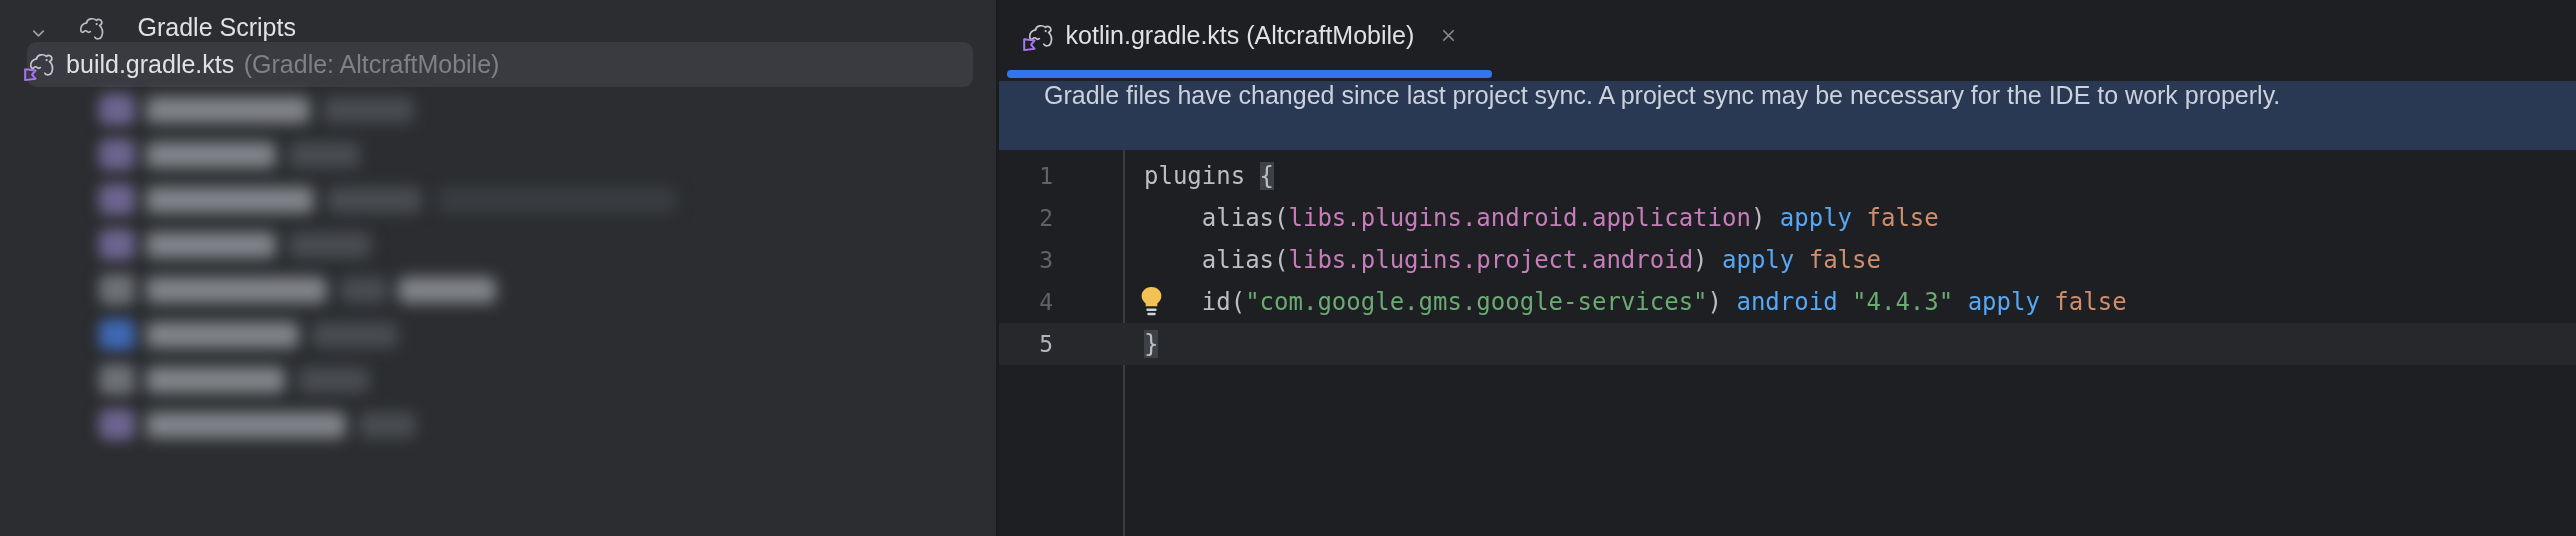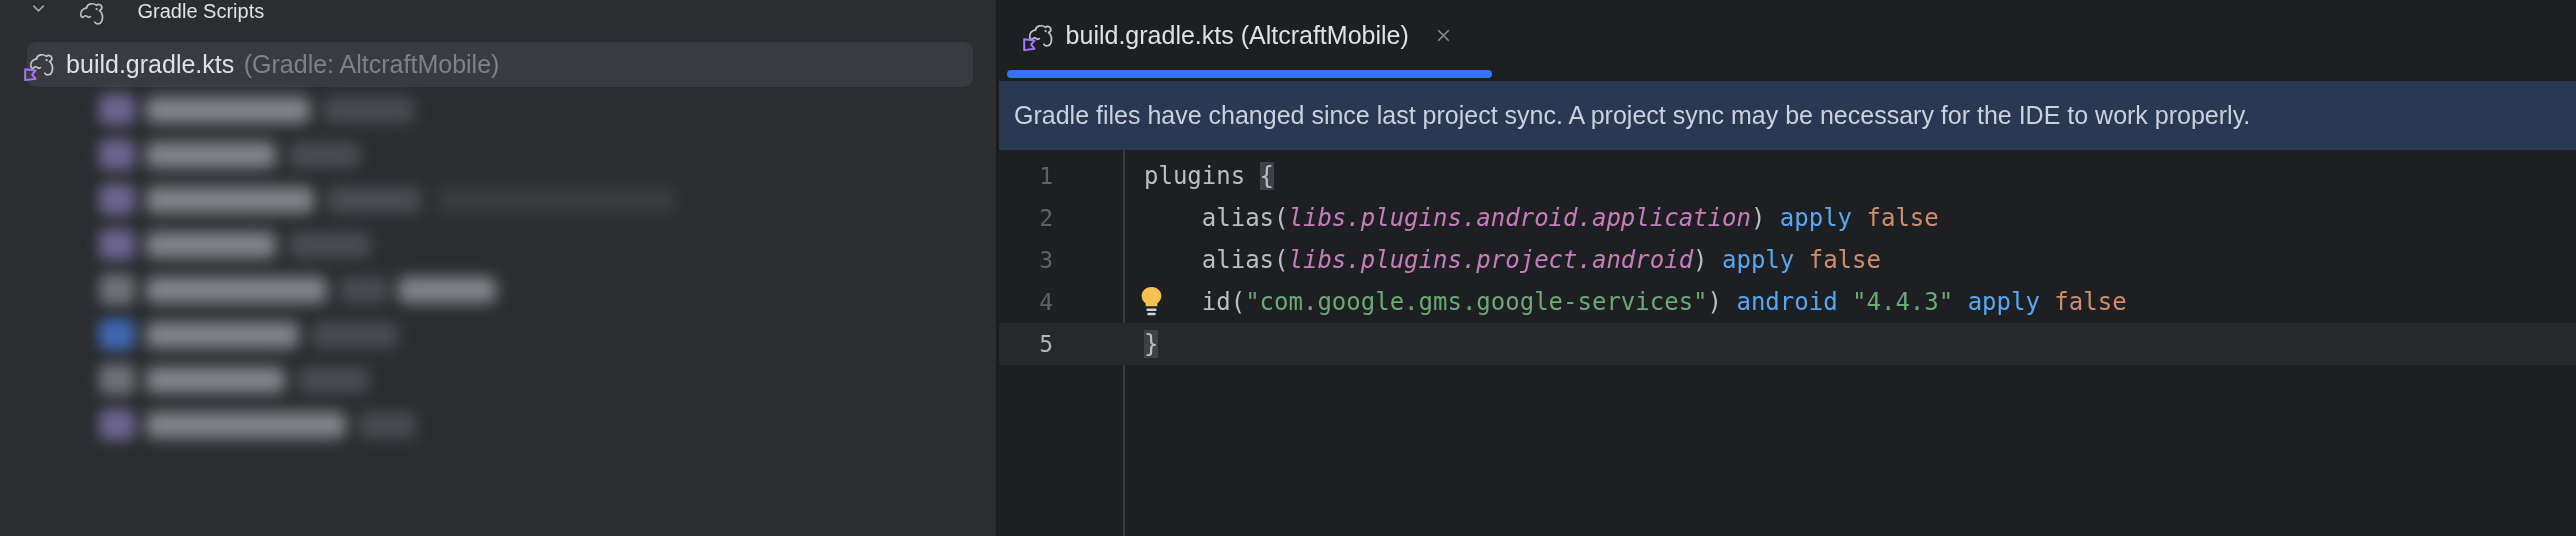--- a/index.html
+++ b/index.html
@@ -9,21 +9,21 @@
     --code-default:#bcbec4; --kw:#56a8f5; --ref:#c77dbb; --str:#6aab73; --const:#cf8e6d;
     --num:#5f6367; --num-current:#b2b5bb; --tree-text:#dfe1e5; --tree-secondary:#7e8186;
     --bulb:#f2c254; --badge:#a974fa; --icon-stroke:#c3c6cc;
   }
   *{box-sizing:border-box;margin:0;padding:0}
   html,body{width:2576px;height:536px;overflow:hidden}
   body{display:flex;background:var(--editor-bg);font-family:"Liberation Sans","DejaVu Sans",sans-serif;-webkit-font-smoothing:antialiased}
 
   
   .left-panel{width:996px;height:536px;background:var(--panel-bg);flex:none;overflow:hidden}
-  .tree-header{height:42px;display:flex;align-items:flex-start;padding-left:30px;gap:30px;color:var(--tree-text);font-size:20px}
+  .tree-header{height:42px;display:flex;align-items:flex-end;padding-left:30px;gap:30px;color:var(--tree-text);font-size:25px}
   .chev{width:17px;height:17px;flex:none}
   .gicon{width:30.5px;height:27px;flex:none;position:relative}
   .gicon svg.eleph{width:30.5px;height:27px;display:block}
   .kts-badge{position:absolute;left:-3.8px;bottom:-3.8px;width:15.3px;height:15.3px}
   .sel-row-wrap{height:45px;padding:0 23px 0 27px}
   .sel-row{height:45px;border-radius:9.5px;background:var(--selection-bg);display:flex;align-items:center;font-size:25px}
   .sel-row .gicon{margin-right:8.6px}
   .fname{color:var(--tree-text)}
   .fsuffix{color:var(--tree-secondary);margin-left:9.5px}
   
@@ -37,31 +37,31 @@
   .bpill.dark{background:#4a4d52;margin-left:13.4px}
   .bpill.dim{background:#3a3d41;margin-left:15.3px}
 
   
   .editor{flex:1;height:536px;background:var(--editor-bg);border-left:3.8px solid #1b1c1f;display:flex;flex-direction:column;overflow:hidden}
   .tabbar{height:81px;position:relative;flex:none}
   .tab{position:absolute;left:7.6px;top:0;height:70px;display:flex;align-items:center;padding:0 19px;gap:9.5px;cursor:default}
   .tab-label{font-size:25px;color:var(--tree-text);white-space:nowrap}
   .tab-close{width:19px;height:19px;margin-left:15.3px;flex:none}
   .tab-underline{position:absolute;left:7.6px;top:70px;width:485px;height:7.6px;border-radius:3.8px;background:var(--accent)}
-  .banner{height:69px;background:var(--banner-bg);flex:none;display:flex;align-items:center;padding-left:15px}
+  .banner{height:69px;background:var(--banner-bg);flex:none;display:flex;align-items:flex-start;padding-left:45px}
   .banner span{font-size:25px;color:var(--banner-text)}
   .code-area{flex:1;position:relative;padding-top:4.8px;font-family:"DejaVu Sans Mono","Liberation Mono",monospace;font-size:24px}
   .gutter-sep{position:absolute;left:124px;top:0;bottom:0;width:1.9px;background:var(--gutter-sep)}
   .code-row{display:flex;height:42px;line-height:42px;position:relative}
   .code-row.current{background:var(--current-line)}
   .gutter{width:124px;flex:none;text-align:right;padding-right:70px;color:var(--num);font-size:23px}
   .current .gutter{color:var(--num-current)}
   .code-text{padding-left:21px;white-space:pre;position:relative;color:var(--code-default)}
   .c-def{color:var(--code-default)}
-  .c-ref{color:var(--ref);font-style:italic}
+  .c-ref{color:var(--ref);}
   .c-kw{color:var(--kw);}
   .c-str{color:var(--str)}
   .c-const{color:var(--const)}
   .brace{color:var(--code-default);background:var(--brace-bg)}
   .bulb{position:absolute;left:15.3px;top:4.8px;width:27px;height:32px}
 </style>
 </head>
 <body>
 
 <div class="left-panel">
@@ -156,21 +156,21 @@
           <g fill="none" stroke="#c3c6cc" stroke-width="1.8" stroke-linecap="round" stroke-linejoin="round">
             <path d="M10 7 C11 2.5 17 1.5 20.5 4.5 C22 2.8 25.5 3.4 26 6 C26.4 8 25 9.3 23.6 9.8 C26.5 12.5 27.5 17 26 21 C24.8 24.2 20.5 24.8 18.7 22.2"></path>
             <path d="M10 7 C6 7.5 3.4 11 4 15 C4.3 17 6.3 17.6 7.4 16.2 C8.3 15.1 9.8 15.1 10.7 16.2 C11.6 17.3 13.1 17.3 14 16.2"></path>
           </g>
           <circle cx="20.6" cy="8.3" r="1.2" fill="#c3c6cc"></circle>
         </svg>
         <svg class="kts-badge" viewBox="0 0 14 14">
           <path d="M2 2 L11.5 3.2 L8.3 7 L11.5 10.8 L2 12 Z" fill="#1e1f22" stroke="#a974fa" stroke-width="1.8" stroke-linejoin="round"></path>
         </svg>
       </span>
-      <span class="tab-label">build.gradle.kts (AltcraftMobile)</span>
+      <span class="tab-label">kotlin.gradle.kts (AltcraftMobile)</span>
       <svg class="tab-close" viewBox="0 0 20 20">
         <path d="M5 5 L15 15 M15 5 L5 15" stroke="#85888e" stroke-width="1.8" stroke-linecap="round"></path>
       </svg>
     </div>
     <div class="tab-underline"></div>
   </div>
 
   <div class="banner">
     <span>Gradle files have changed since last project sync. A project sync may be necessary for the IDE to work properly.</span>
   </div>

